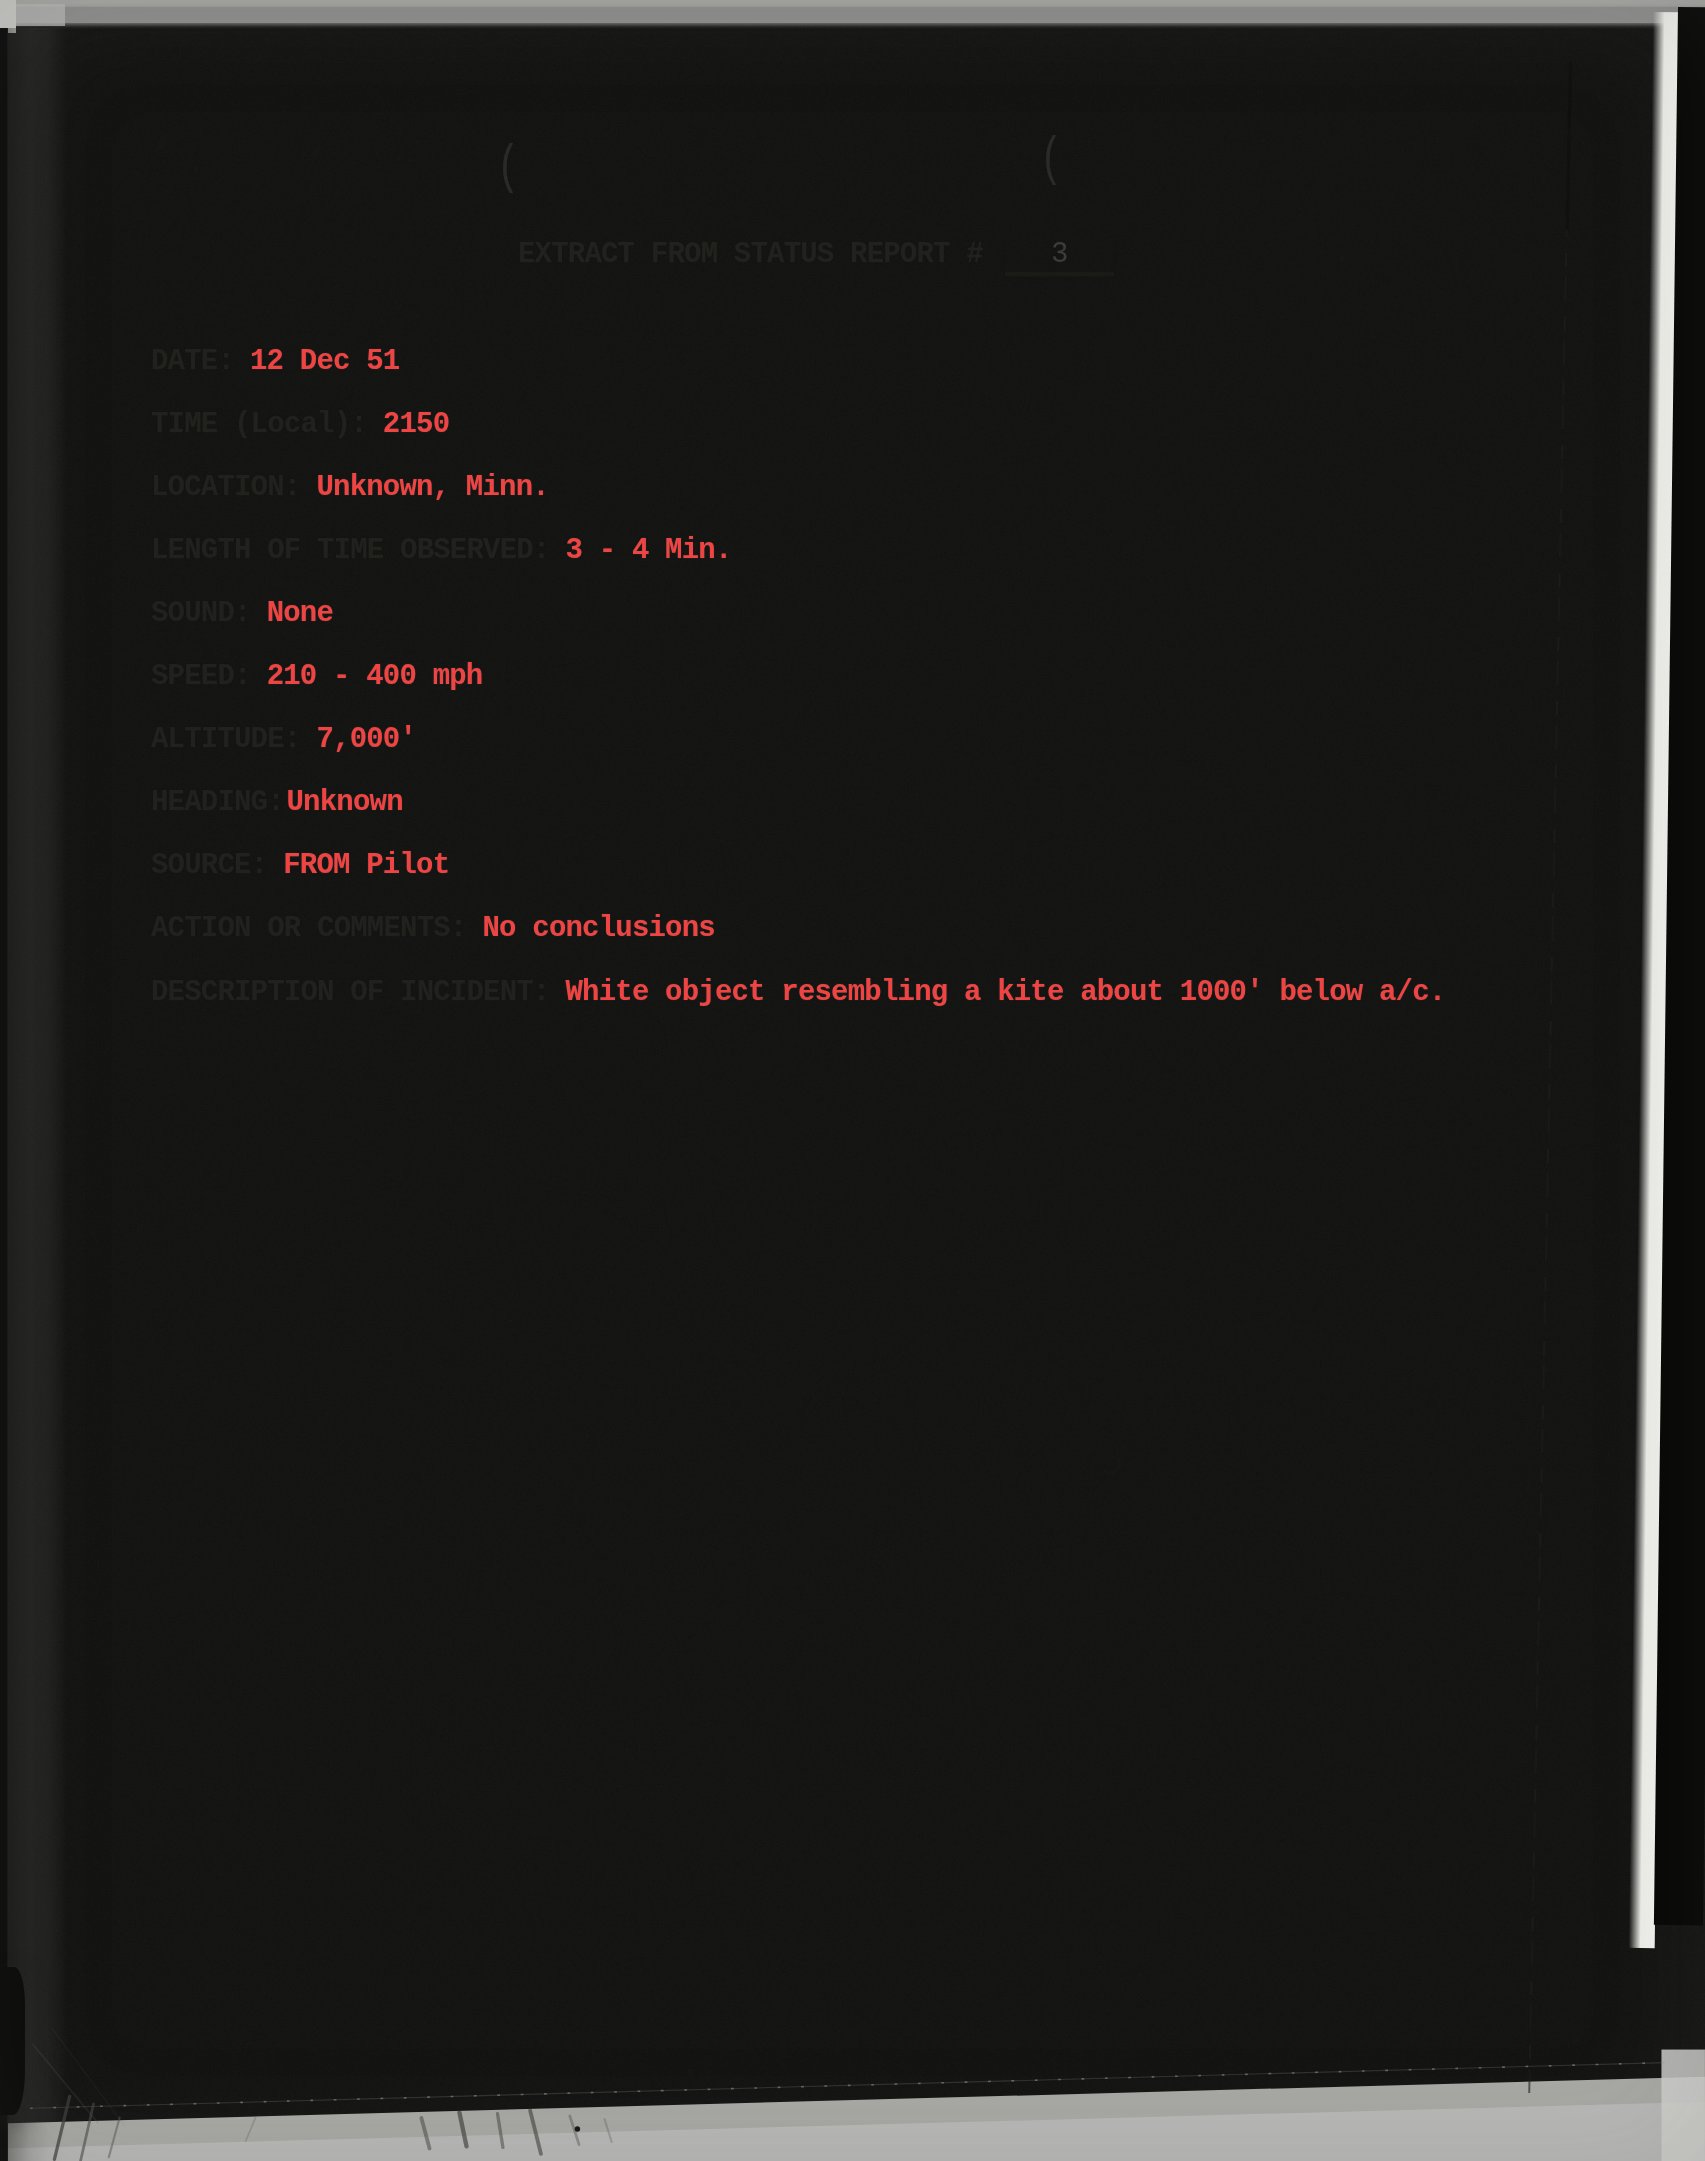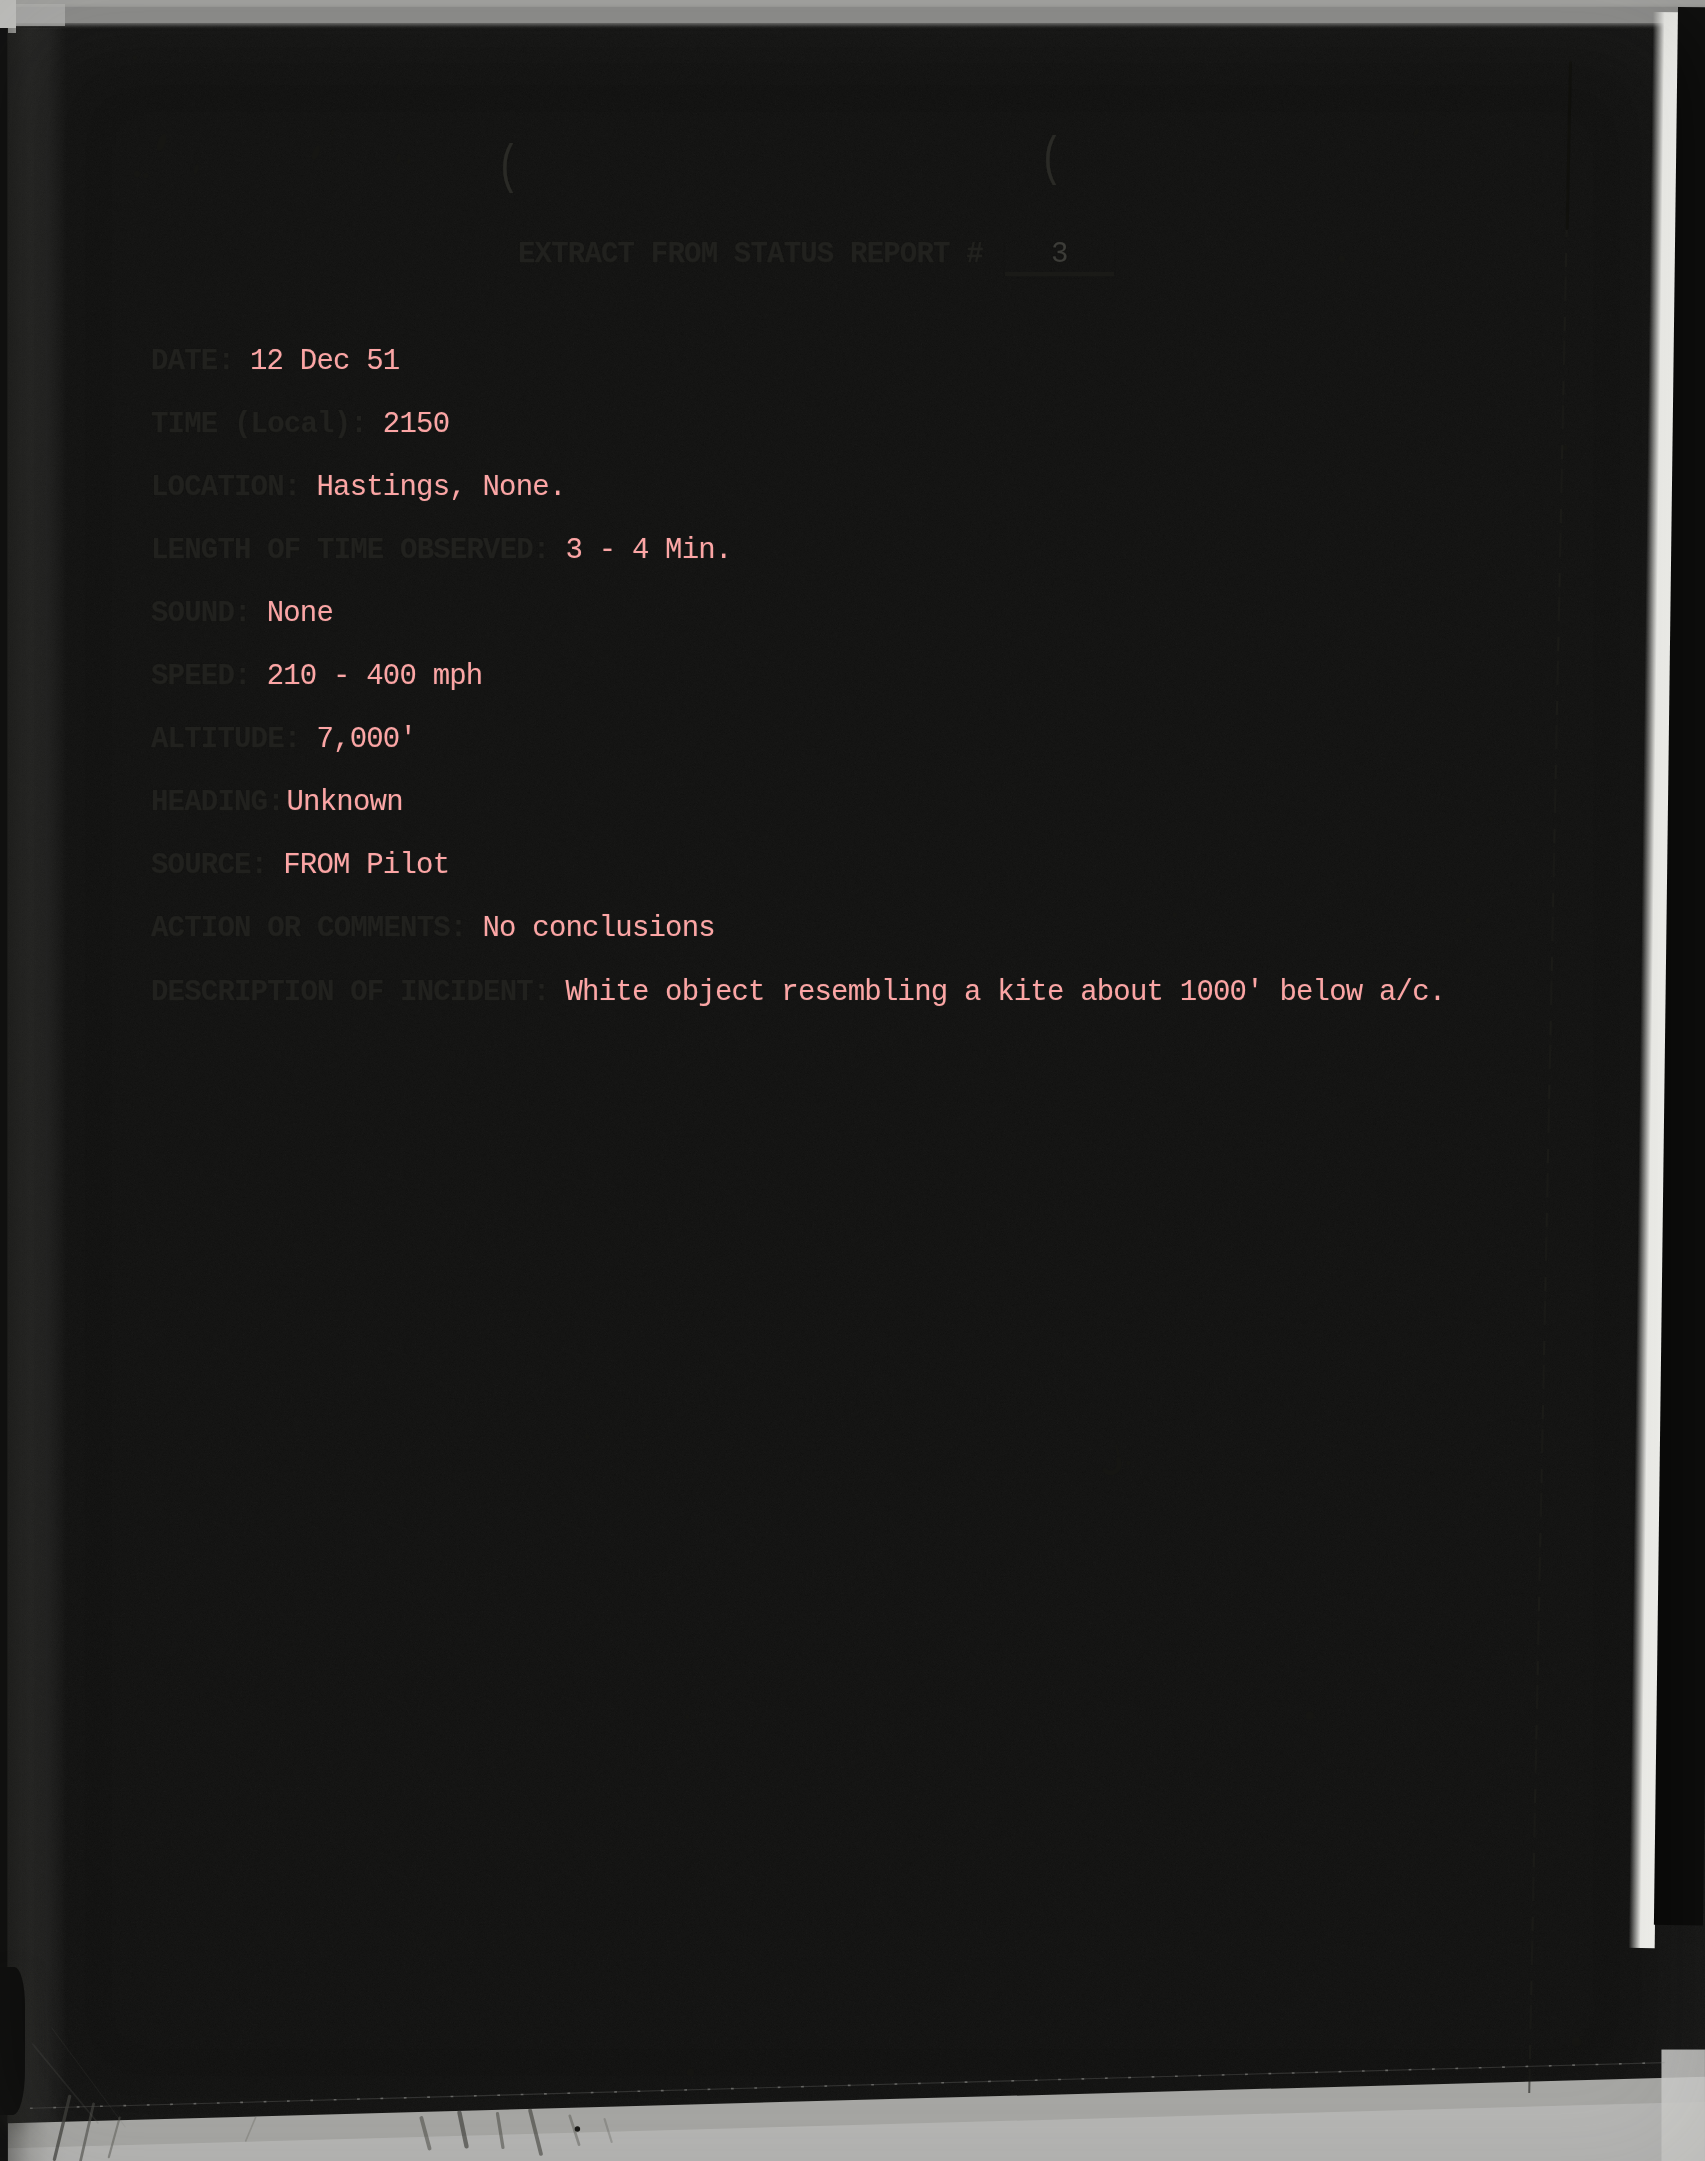--- a/index.html
+++ b/index.html
@@ -34,21 +34,21 @@
   .title-line{position:absolute;left:518px;top:238px;font-size:29px;letter-spacing:-0.8px;
         font-weight:700;color:#21211e;white-space:nowrap;
         text-shadow:0 0 1.1px rgba(30,30,26,.6),0.5px 0.5px 0 rgba(30,30,26,.3);}
   .blank{display:inline-block;min-width:109px;height:33px;line-height:32px;margin-left:5.4px;
         text-align:center;border-bottom:4.4px solid rgba(28,28,24,.82);
         box-shadow:0 1.6px 1.6px rgba(28,28,24,.3);font-weight:400;color:#3c3c38;}
   .field-row{position:absolute;left:151px;font-size:29px;letter-spacing:-0.8px;white-space:nowrap;height:33px;}
   .f-label{font-weight:700;color:#21211e;margin-right:16px;
         text-shadow:0 0 1.1px rgba(30,30,26,.55),0.5px 0.5px 0 rgba(30,30,26,.28);}
   .field-row.tight .f-label{margin-right:2.7px;}
-  .f-value{font-weight:400;color:#fca5a5;text-shadow:0 0 1.4px rgba(75,75,66,.65);}
+  .f-value{font-weight:700;color:#ef4444;text-shadow:0 0 1.4px rgba(75,75,66,.65);}
   .paren{position:absolute;font-size:54px;font-weight:400;color:#2a2a26;
         text-shadow:0 0 1.1px rgba(40,40,34,.6);transform:scaleX(.7);}
   .overlay{position:absolute;left:0;top:0;}
 </style>
 </head>
 <body>
 
 <div class="scan">
 
   <svg class="overlay" width="1705" height="2161" viewBox="0 0 3136 3975">
@@ -133,21 +133,21 @@
     </div>
 
     <div id="fields">
         <div class="field-row" style="top: 345px;">
       <span class="f-label">DATE:</span><span class="f-value">12 Dec 51</span>
     </div>
         <div class="field-row" style="top: 408px;">
       <span class="f-label">TIME (Local):</span><span class="f-value">2150</span>
     </div>
         <div class="field-row" style="top: 471px;">
-      <span class="f-label">LOCATION:</span><span class="f-value">Hastings, None.</span>
+      <span class="f-label">LOCATION:</span><span class="f-value">Unknown, Minn.</span>
     </div>
         <div class="field-row" style="top: 534px;">
       <span class="f-label">LENGTH OF TIME OBSERVED:</span><span class="f-value">3 - 4 Min.</span>
     </div>
         <div class="field-row" style="top: 597px;">
       <span class="f-label">SOUND:</span><span class="f-value">None</span>
     </div>
         <div class="field-row" style="top: 660px;">
       <span class="f-label">SPEED:</span><span class="f-value">210 - 400 mph</span>
     </div>

